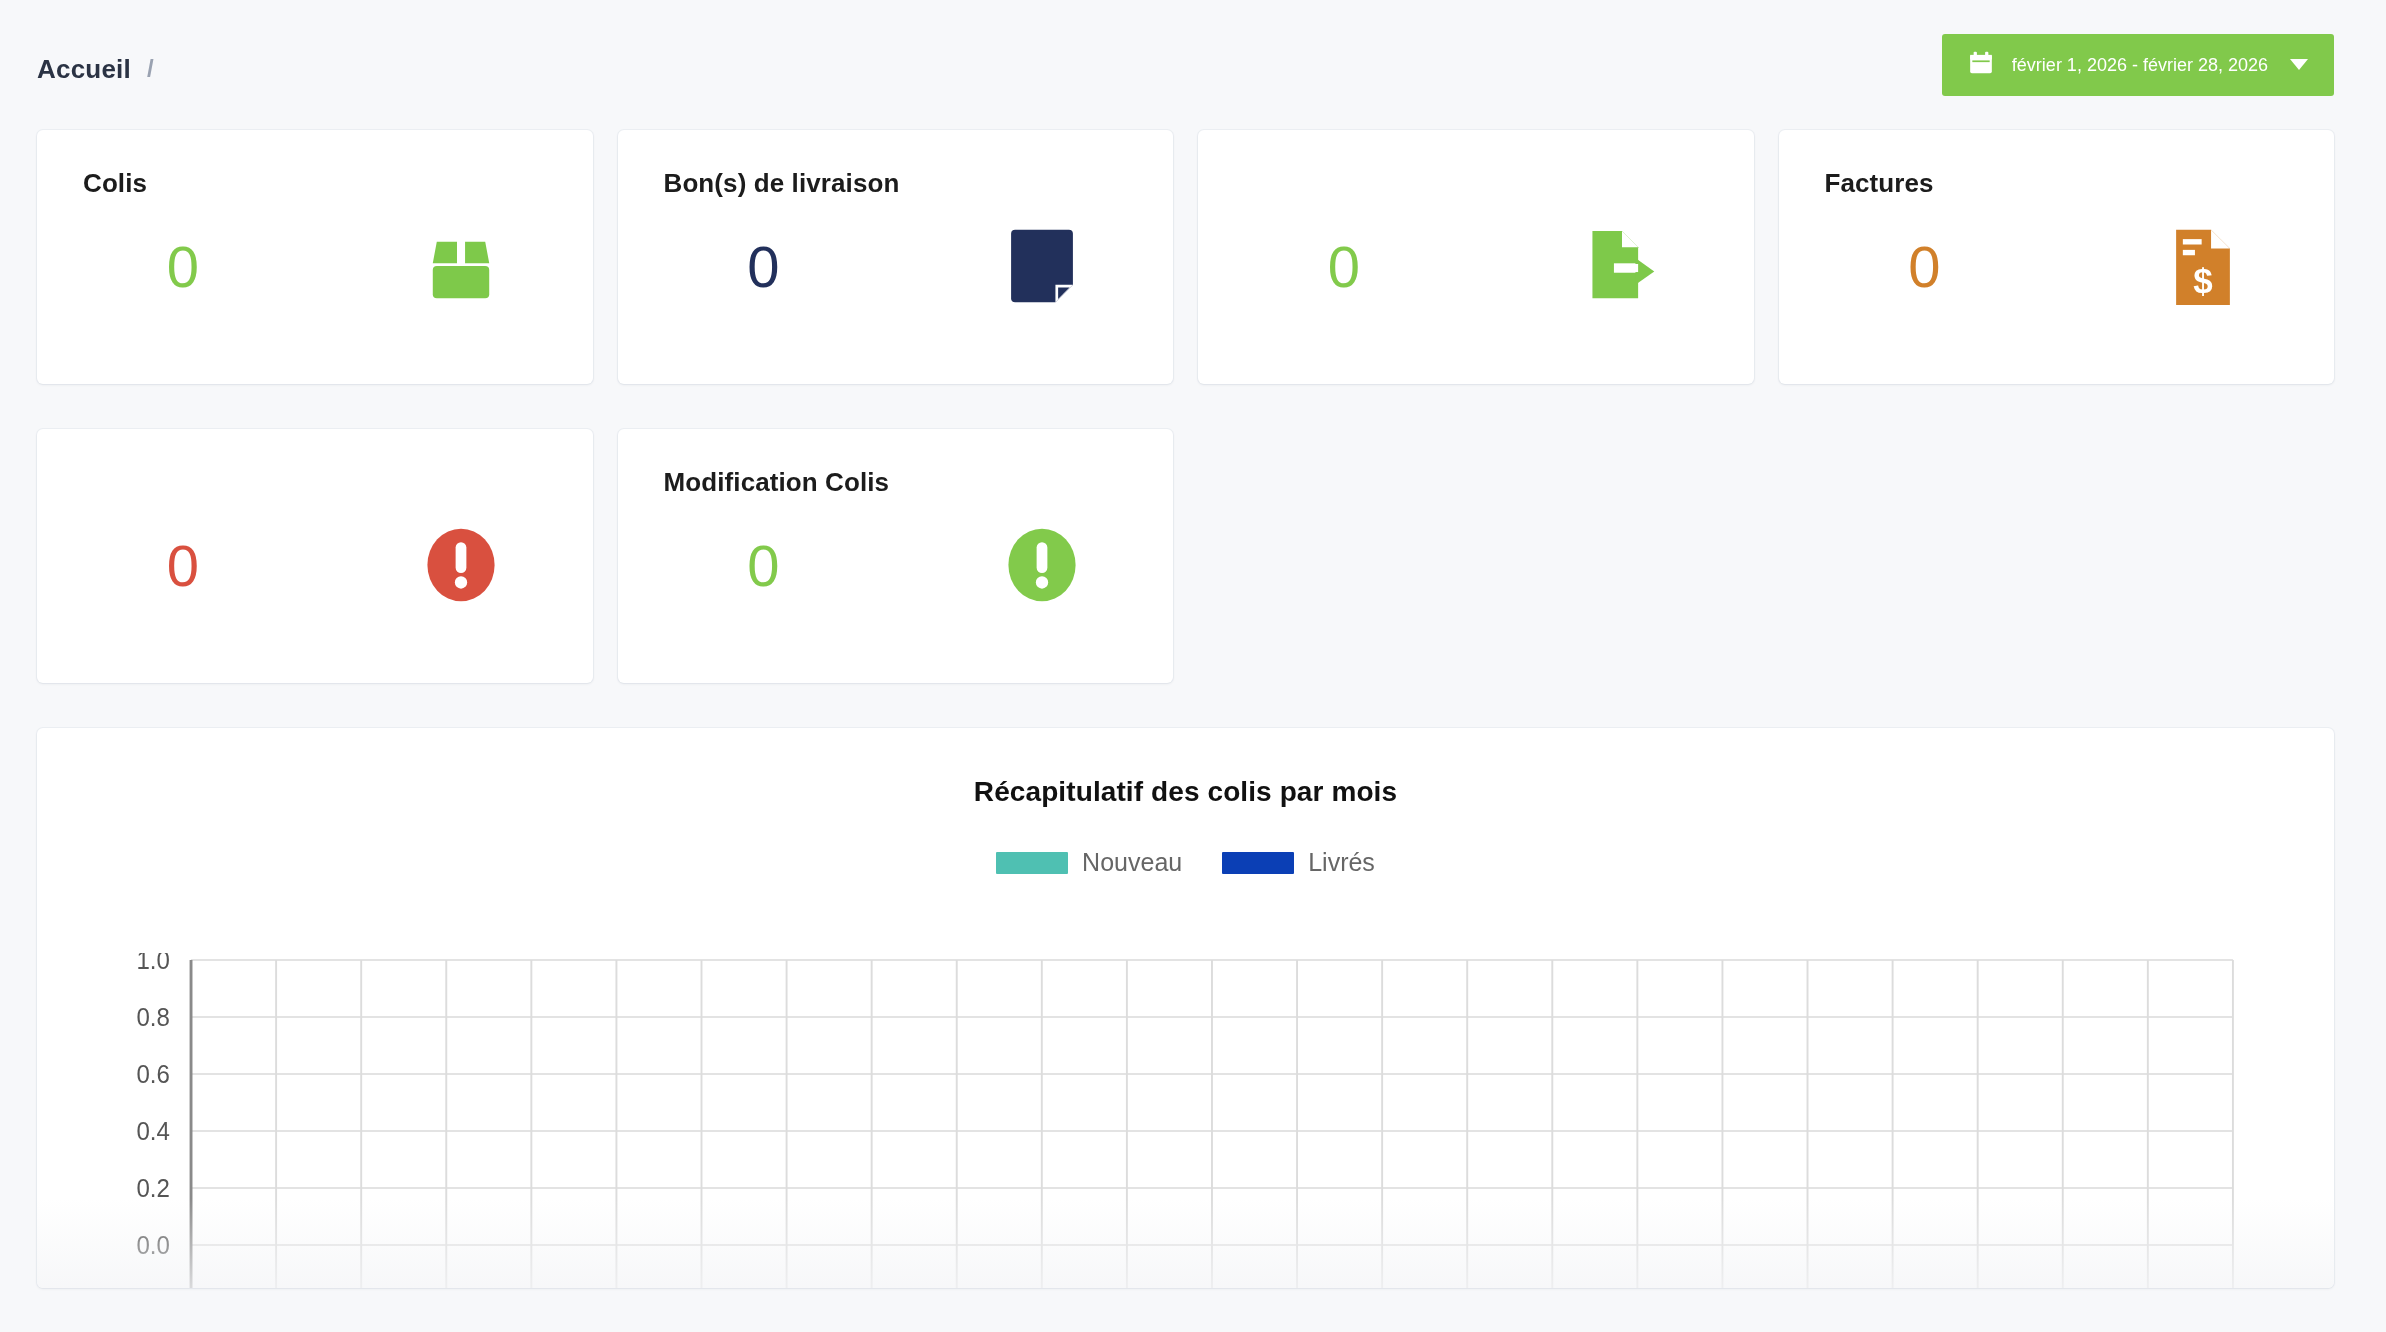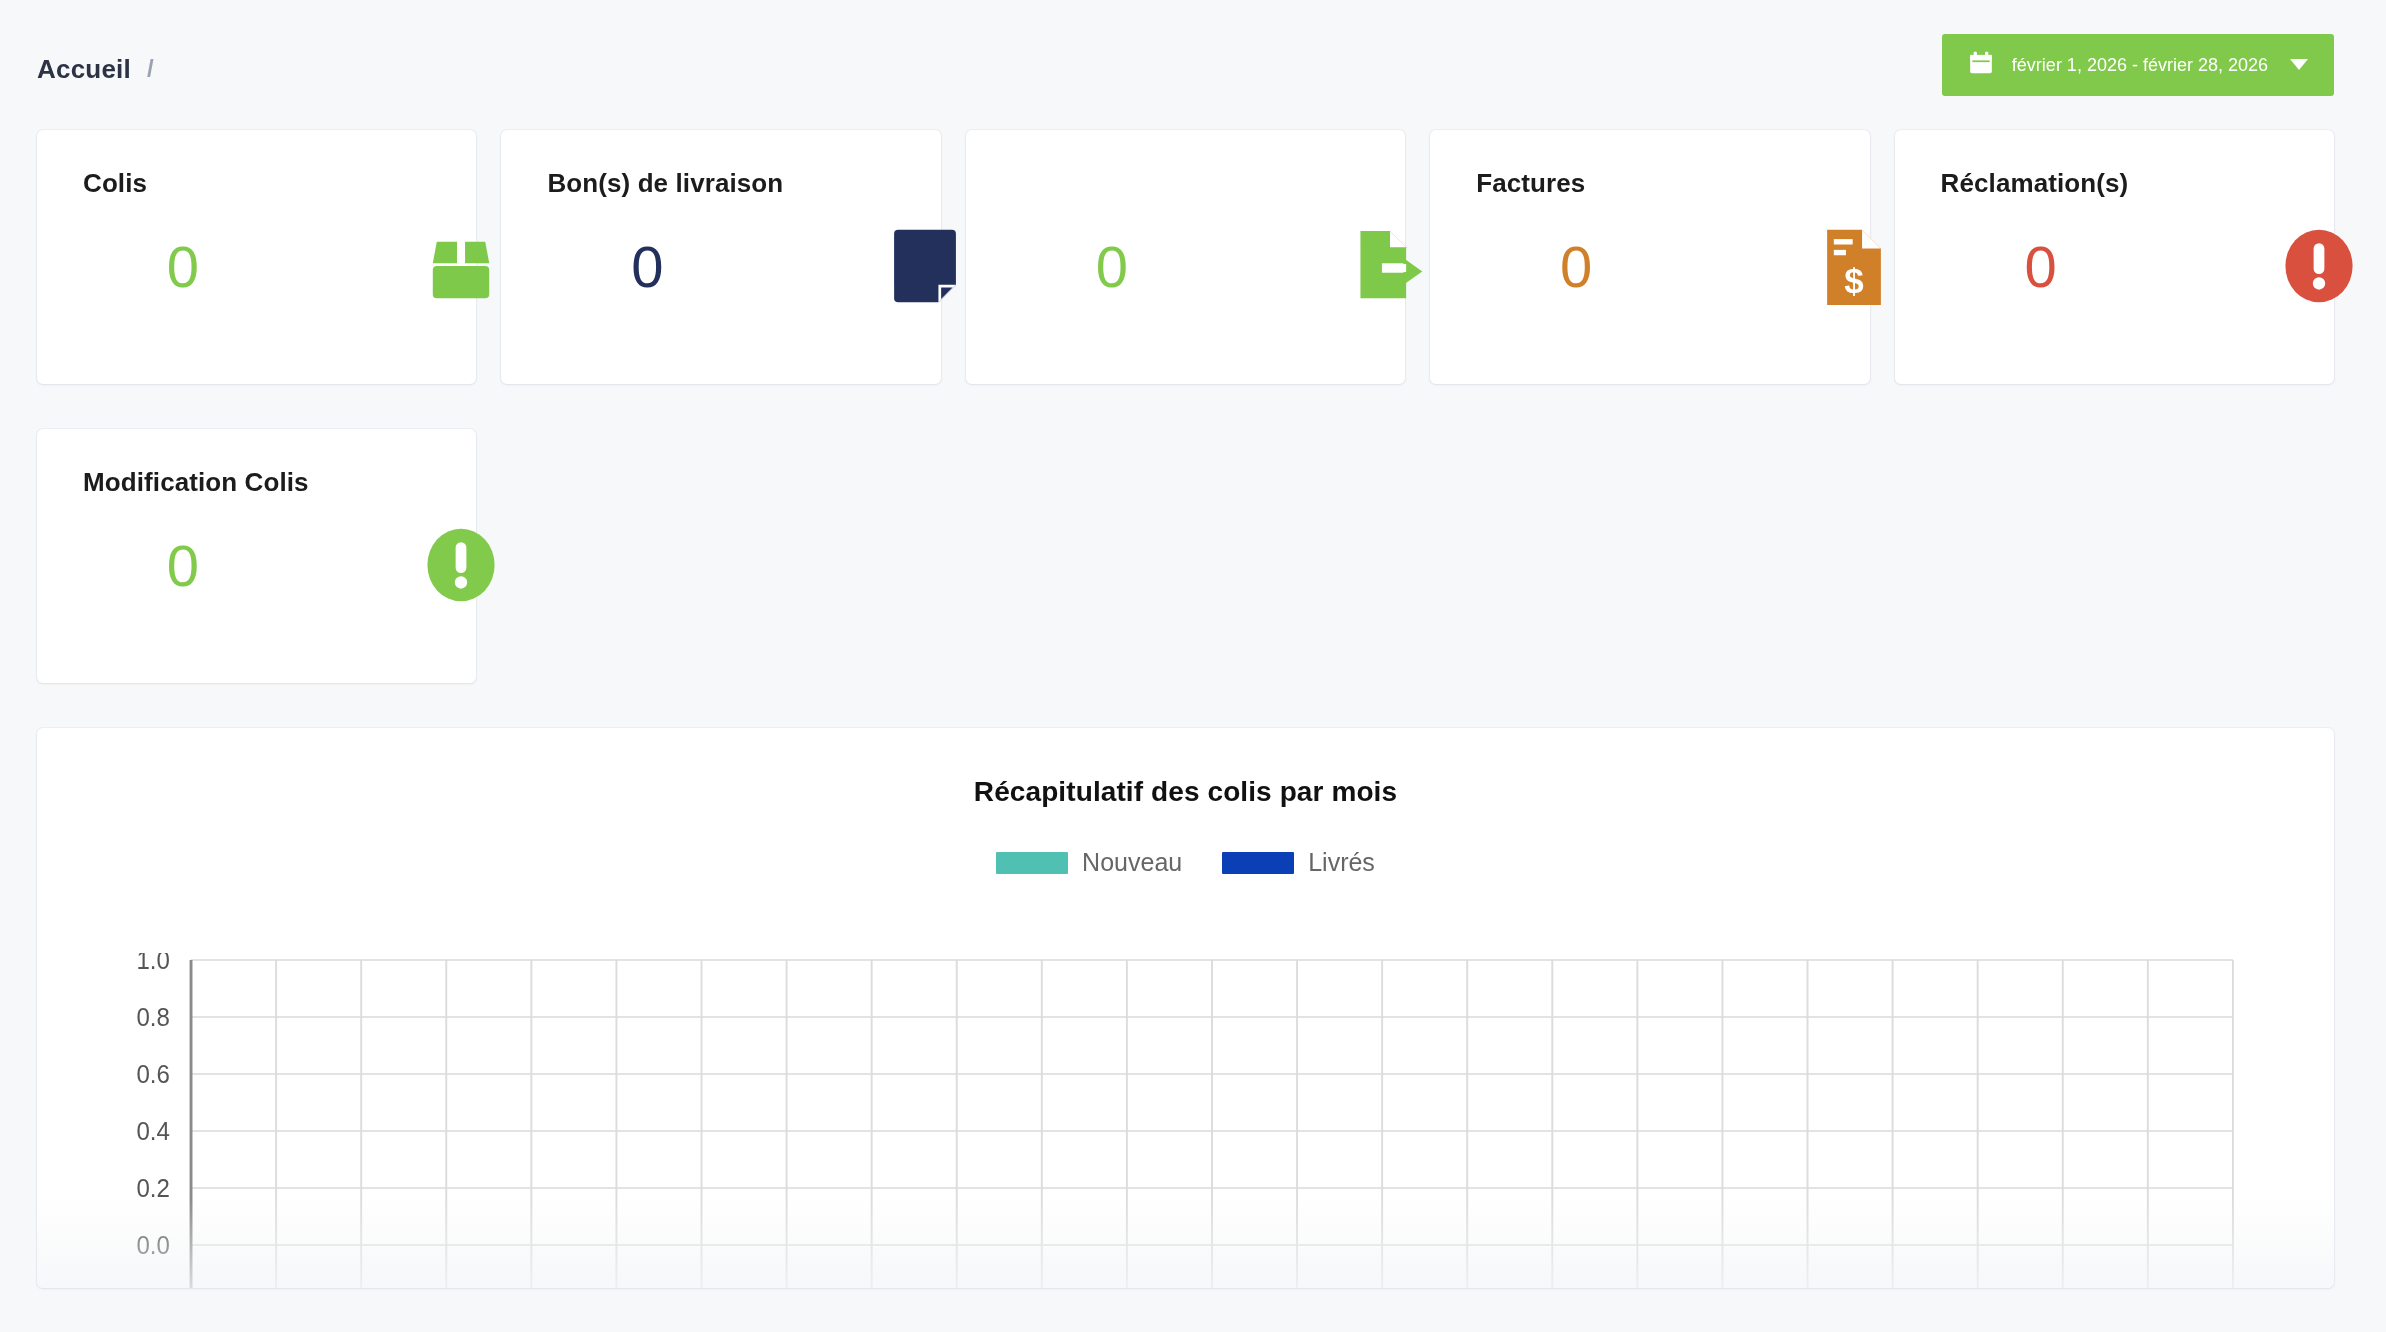--- a/index.html
+++ b/index.html
@@ -69,21 +69,21 @@
     width: 0; height: 0;
     border-left: 9px solid transparent;
     border-right: 9px solid transparent;
     border-top: 11px solid #ffffff;
     margin-left: 4px;
   }
 
   
   .grid {
     display: grid;
-    grid-template-columns: repeat(5, 1fr);
+    grid-template-columns: repeat(4, 1fr);
     column-gap: 25px;
     row-gap: 45px;
     padding: 0 52px 0 37px;
     box-sizing: border-box;
   }
   .card {
     background: #ffffff;
     border-radius: 6px;
     box-shadow: 0 1px 3px rgba(30,40,70,.07), 0 0 0 1px rgba(235,238,243,.9);
     height: 254px;
@@ -262,21 +262,20 @@
             <path d="M32 5 l14 14 h-14 z" fill="#ffffff"></path>
             <rect x="11" y="12" width="14" height="4" fill="#ffffff"></rect>
             <rect x="11" y="20" width="9" height="4" fill="#ffffff"></rect>
             <text x="26" y="52" font-family="Liberation Sans, sans-serif" font-size="26" font-weight="bold" fill="#ffffff" text-anchor="middle">$</text>
           </svg>
         </div>
       </div>
     </div>
 
     <div class="card">
-      <div class="card-title">Réclamation(s)</div>
       <div class="card-body">
         <div class="card-value" style="color:#d9503f">0</div>
         <div class="card-icon">
           <svg width="80" height="86" viewBox="0 0 58 64" aria-hidden="true">
             <ellipse cx="29" cy="32" rx="25" ry="27" fill="#d9503f"></ellipse>
             <rect x="25" y="15" width="8" height="23" rx="4" fill="#ffffff"></rect>
             <circle cx="29" cy="45" r="4.6" fill="#ffffff"></circle>
           </svg>
         </div>
       </div>

